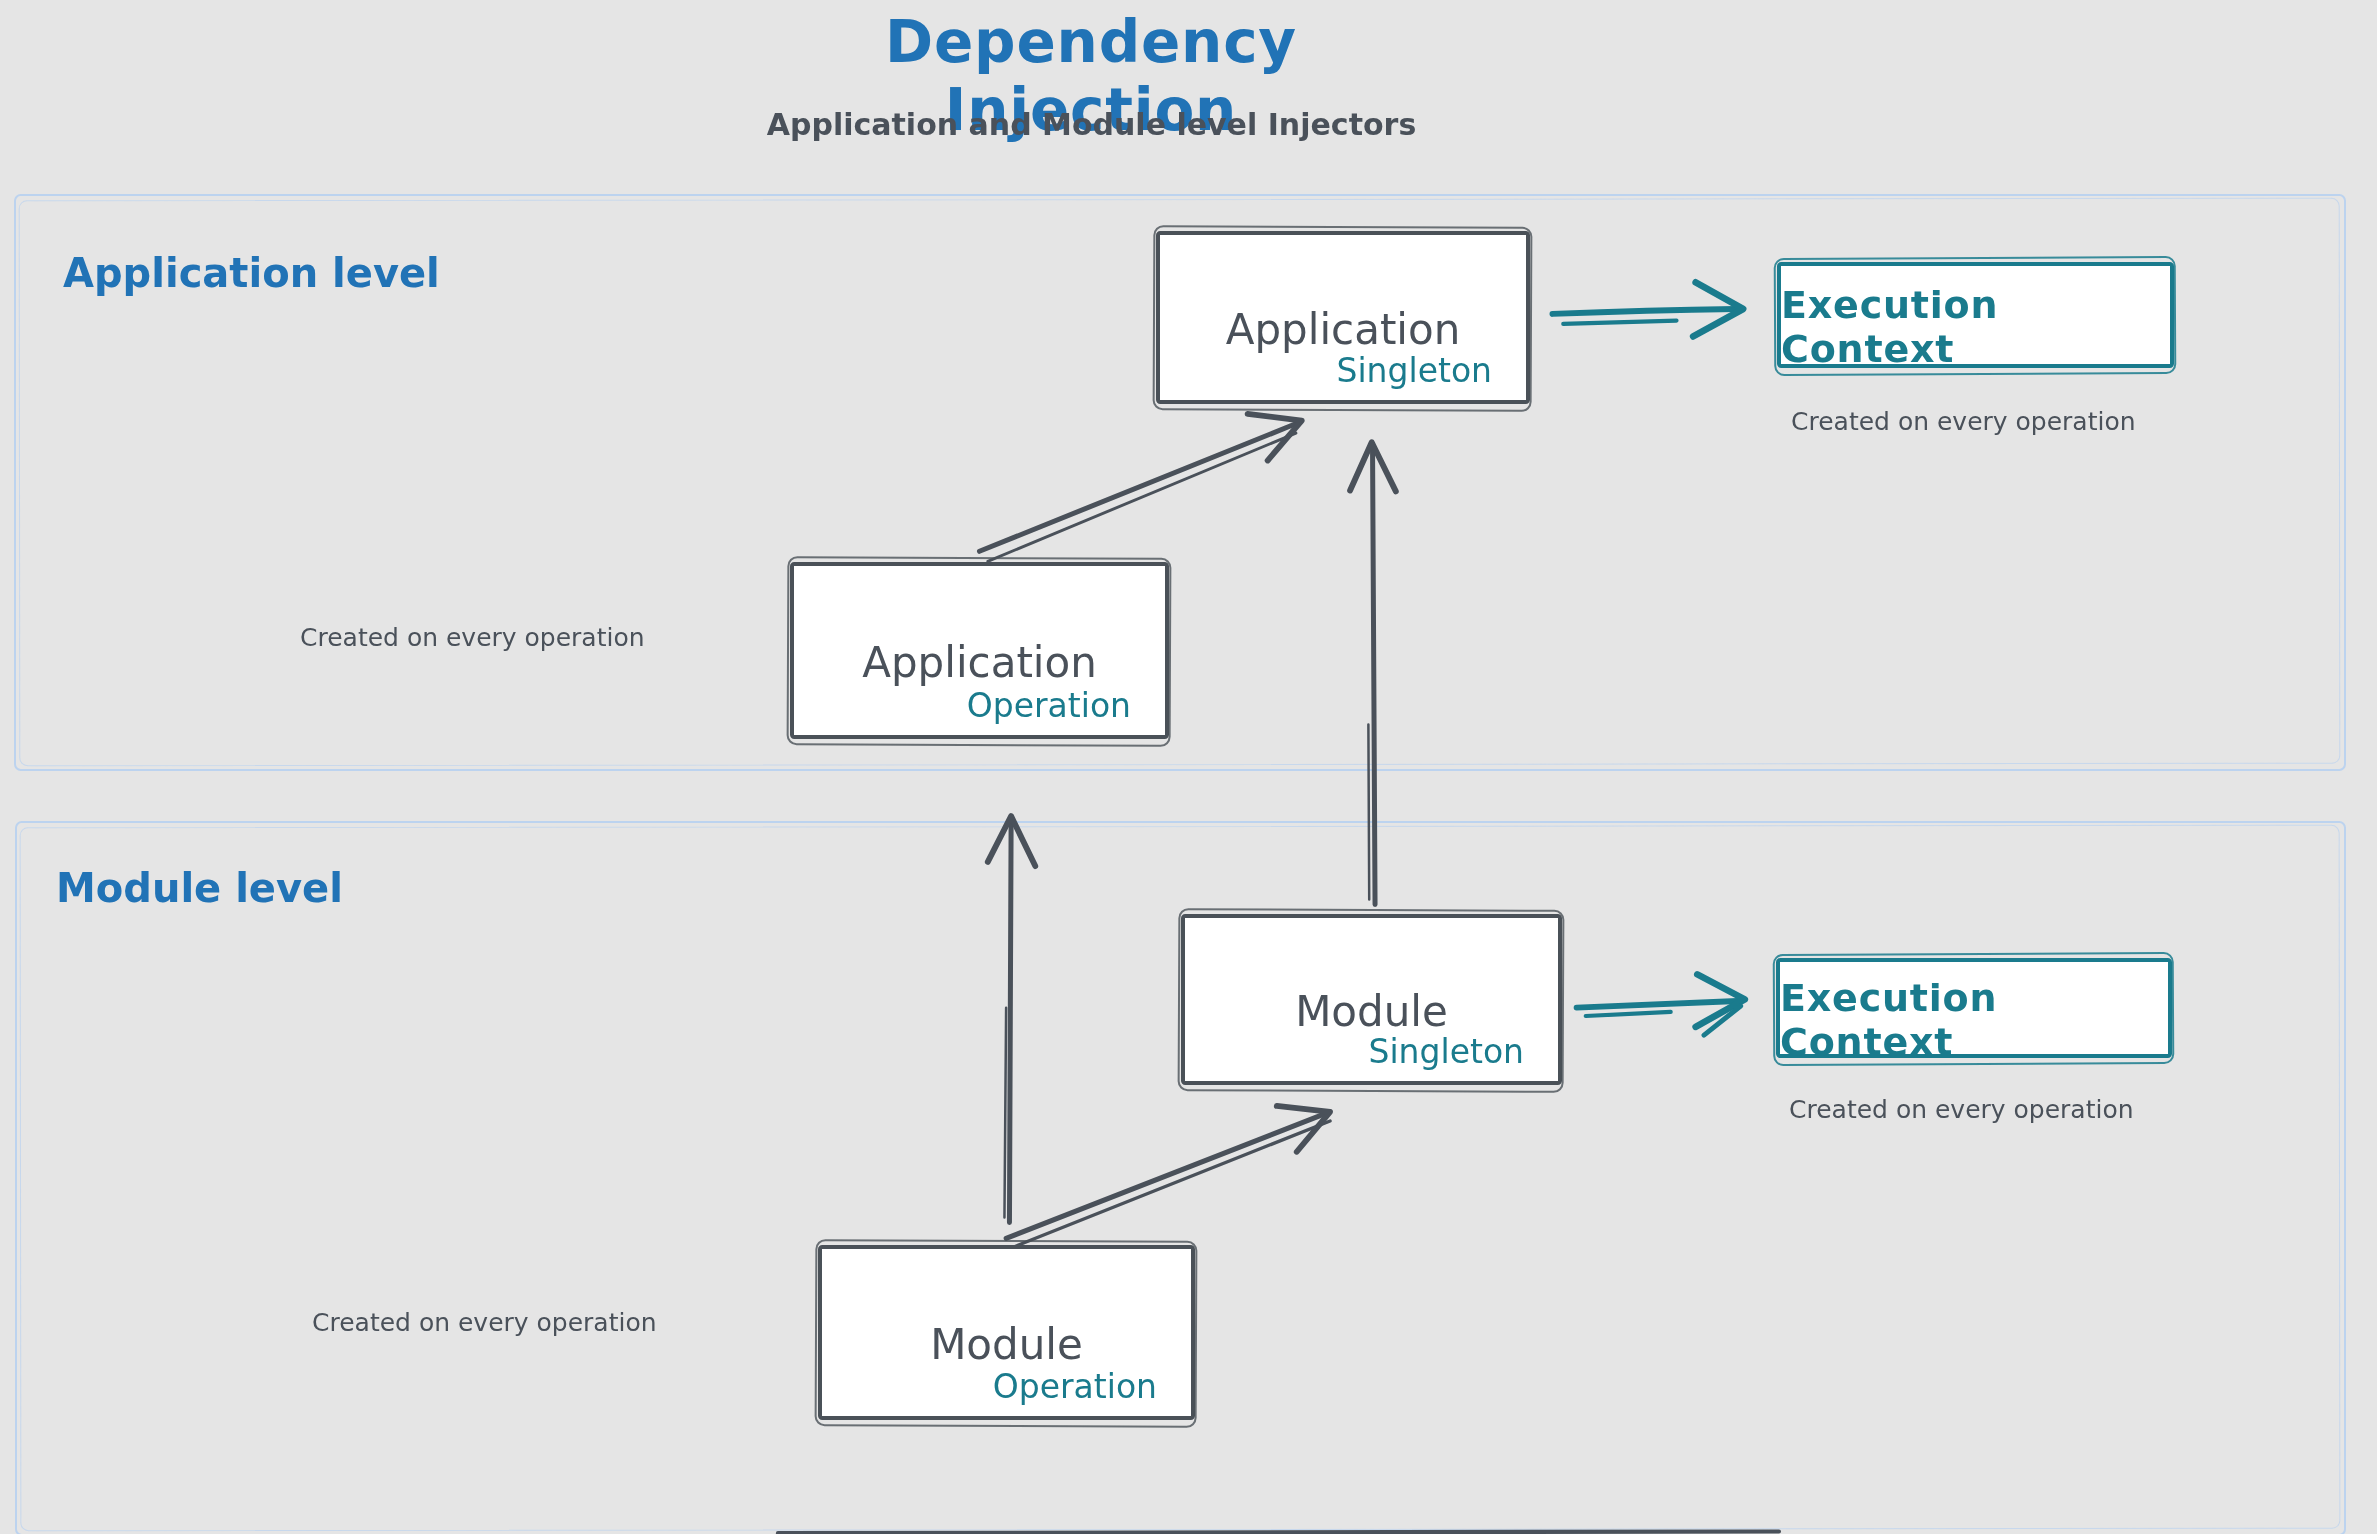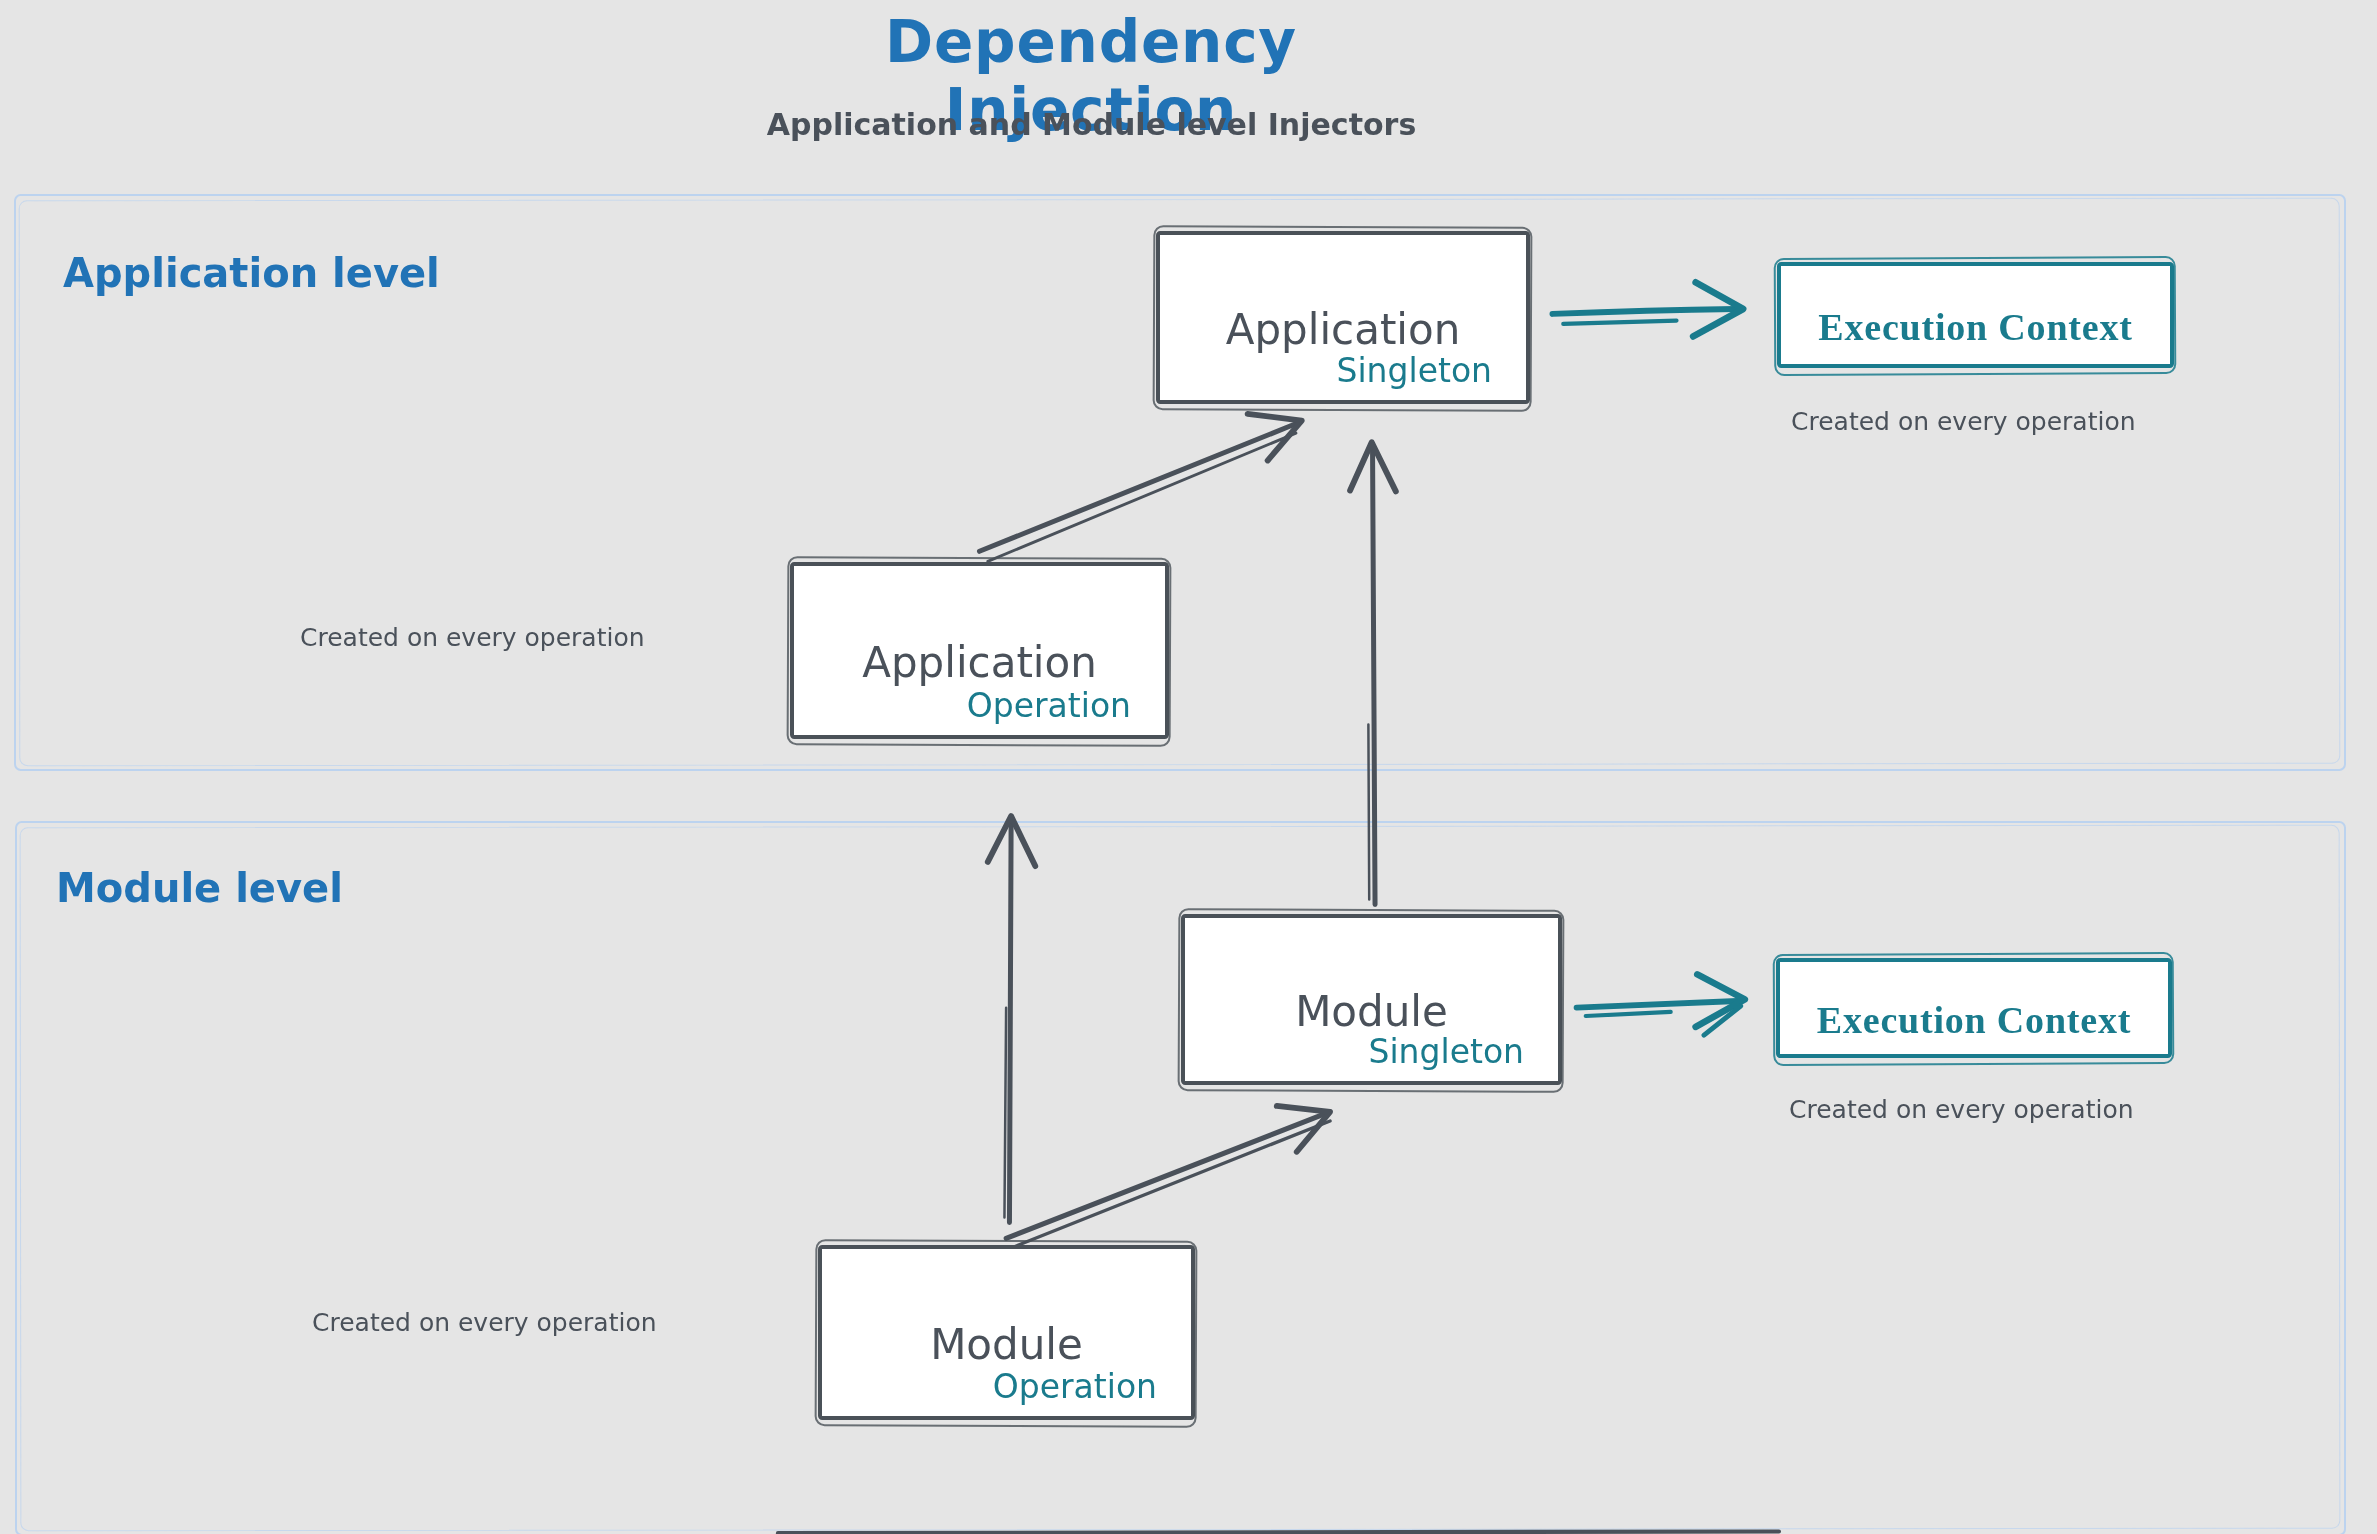--- a/index.html
+++ b/index.html
@@ -23,21 +23,21 @@
 
   .node{position:absolute;box-sizing:border-box;background:#fff;border:4.2px solid #4a5158;
         border-radius:4.2px;z-index:10;}
   .node::after{content:"";position:absolute;inset:-9.2px -5.8px -10.8px -7.5px;
         border:2.5px solid rgba(74,81,88,.8);border-radius:10px;transform:rotate(.25deg);}
   .node.ec{border-color:#1a7b8d;}
   .node.ec::after{border-color:rgba(26,123,141,.85);transform:rotate(-.3deg);}
 
   .node-title{position:absolute;inset:0;display:flex;align-items:center;justify-content:center;
         font-size:42px;font-weight:500;color:#4a515a;margin-top:24px;}
-  .node.ec .node-title{color:#1a7b8d;font-size:38px;font-weight:600;letter-spacing:0.8px;font-family:Liberation Serif, serif;}
+  .node.ec .node-title{color:#1a7b8d;font-size:38px;font-weight:600;letter-spacing:0.8px;}
   .node-badge{position:absolute;right:34px;bottom:10px;font-size:33px;font-weight:400;color:#1a7b8d;}
 
   .annotation{position:absolute;font-size:25px;font-weight:400;color:#4a515a;
         z-index:20;}
   .annotation.app-right{left:1791px;top:407px;width:454px;}
   .annotation.app-left{left:300px;top:623px;width:458px;}
   .annotation.module-right{left:1789px;top:1095px;width:454px;}
   .annotation.module-left{left:312px;top:1308px;width:462px;}
 
   svg.arrows{position:absolute;left:0;top:0;z-index:5;}

